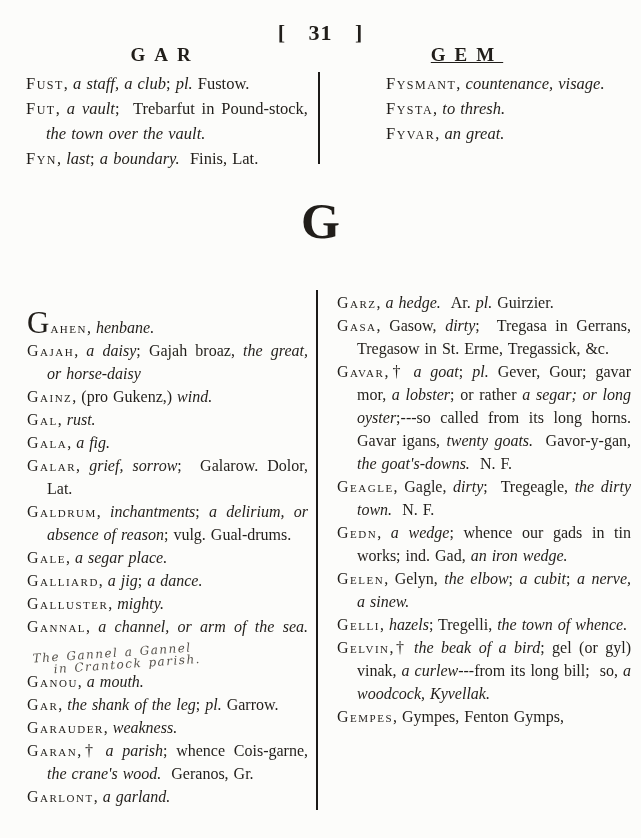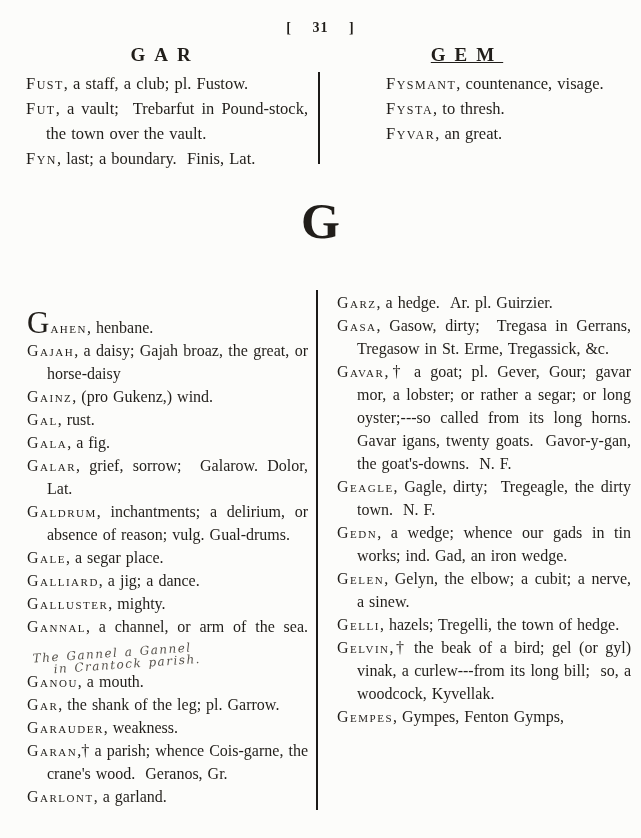--- a/index.html
+++ b/index.html
@@ -3,21 +3,21 @@
 <meta charset="utf-8">
 <style>
   html,body { margin:0; padding:0; background:#e8e8e6; }
   .page {
     position:relative; width:641px; height:838px; margin:0 auto;
     background:#fcfcfa; overflow:hidden;
     font-family:"Liberation Serif", serif; color:#211e1a;
   }
   .page-number {
     position:absolute; top:20px; left:0; width:641px; text-align:center;
-    font-size:14px; font-weight:bold; word-spacing:16px; letter-spacing:1px;
+    font-size:22px; font-weight:bold; word-spacing:16px; letter-spacing:1px;
   }
   .running-head {
     position:absolute; top:44px; width:250px; text-align:center;
     font-size:19px; font-weight:bold; letter-spacing:9px;
   }
   .running-head.left  { left:40px; }
   .running-head.right { left:342px;text-decoration:underline; }
   .divider { position:absolute; width:2px; background:#1c1a18; }
   .divider.top  { left:318px; top:72px;  height:92px; }
   .divider.main { left:316px; top:290px; height:520px; }
@@ -31,21 +31,21 @@
   .main-left  { left:27px;  top:291px; width:281px;margin-top:20px; }
   .main-right { left:337px; top:291px; width:294px; }
   .entry {
     margin:0; text-align:justify; text-indent:-20px; padding-left:20px;
     font-size:16px; word-spacing:1px;
   }
   .top-left .entry, .top-right .entry { line-height:25px; font-size:16.5px; }
   .main-left .entry, .main-right .entry { line-height:23px; }
   .seg-hw  { font-variant:small-caps; letter-spacing:1.5px; }
   .seg-big { font-size:31px; line-height:23px; letter-spacing:1px; }
-  .seg-i   { }
+  .seg-i   { font-style:italic; }
   .seg-r   { }
   .seg-hand{
     display:inline-block; font-family:"DejaVu Serif", serif; font-style:italic;
     font-size:12px; line-height:12px; color:#56524b; letter-spacing:1.5px;
     transform:rotate(-4deg); white-space:pre-line; vertical-align:-13px;
     margin-left:6px;
   }
 </style>
 </head>
 <body>
@@ -89,17 +89,17 @@
       <p class="entry"><span class="seg-hw">Garlont</span><span class="seg-r">, </span><span class="seg-i">a garland.</span></p>
     </div>
   <div class="divider main"></div>
   <div class="col main-right">
       <p class="entry"><span class="seg-hw">Garz</span><span class="seg-r">, </span><span class="seg-i">a hedge.</span><span class="seg-r">&nbsp;&nbsp;Ar. </span><span class="seg-i">pl.</span><span class="seg-r"> Guirzier.</span></p>
       <p class="entry"><span class="seg-hw">Gasa</span><span class="seg-r">, Gasow, </span><span class="seg-i">dirty</span><span class="seg-r">;&nbsp; Tregasa in Gerrans, Tregasow in St. Erme, Tregassick, &amp;c.</span></p>
       <p class="entry"><span class="seg-hw">Gavar</span><span class="seg-r">,† </span><span class="seg-i">a goat</span><span class="seg-r">; </span><span class="seg-i">pl.</span><span class="seg-r"> Gever, Gour; gavar mor, </span><span class="seg-i">a lobster</span><span class="seg-r">;  or rather </span><span class="seg-i">a segar; or long oyster</span><span class="seg-r">;---so called from its long horns.  Gavar igans, </span><span class="seg-i">twenty goats.</span><span class="seg-r">&nbsp;&nbsp;Gavor-y-gan, </span><span class="seg-i">the goat's-downs.</span><span class="seg-r">&nbsp; N. F.</span></p>
       <p class="entry"><span class="seg-hw">Geagle</span><span class="seg-r">, Gagle, </span><span class="seg-i">dirty</span><span class="seg-r">;&nbsp; Tregeagle, </span><span class="seg-i">the dirty town.</span><span class="seg-r">&nbsp;&nbsp;N. F.</span></p>
       <p class="entry"><span class="seg-hw">Gedn</span><span class="seg-r">, </span><span class="seg-i">a wedge</span><span class="seg-r">; whence our gads in tin works; ind. Gad, </span><span class="seg-i">an iron wedge.</span></p>
       <p class="entry"><span class="seg-hw">Gelen</span><span class="seg-r">, Gelyn, </span><span class="seg-i">the elbow</span><span class="seg-r">; </span><span class="seg-i">a cubit</span><span class="seg-r">; </span><span class="seg-i">a nerve, a sinew.</span></p>
-      <p class="entry"><span class="seg-hw">Gelli</span><span class="seg-r">, </span><span class="seg-i">hazels</span><span class="seg-r">; Tregelli, </span><span class="seg-i">the town of hedge.</span></p>
+      <p class="entry"><span class="seg-hw">Gelli</span><span class="seg-r">, </span><span class="seg-i">hazels</span><span class="seg-r">; Tregelli, </span><span class="seg-i">the town of whence.</span></p>
       <p class="entry"><span class="seg-hw">Gelvin</span><span class="seg-r">,† </span><span class="seg-i">the beak of a bird</span><span class="seg-r">; gel (or gyl) vinak, </span><span class="seg-i">a curlew</span><span class="seg-r">---from its long bill;&nbsp; so, </span><span class="seg-i">a woodcock, Kyvellak.</span></p>
       <p class="entry"><span class="seg-hw">Gempes</span><span class="seg-r">, Gympes, Fenton Gymps,</span></p>
     </div>
 </div>
 
 </body></html>

